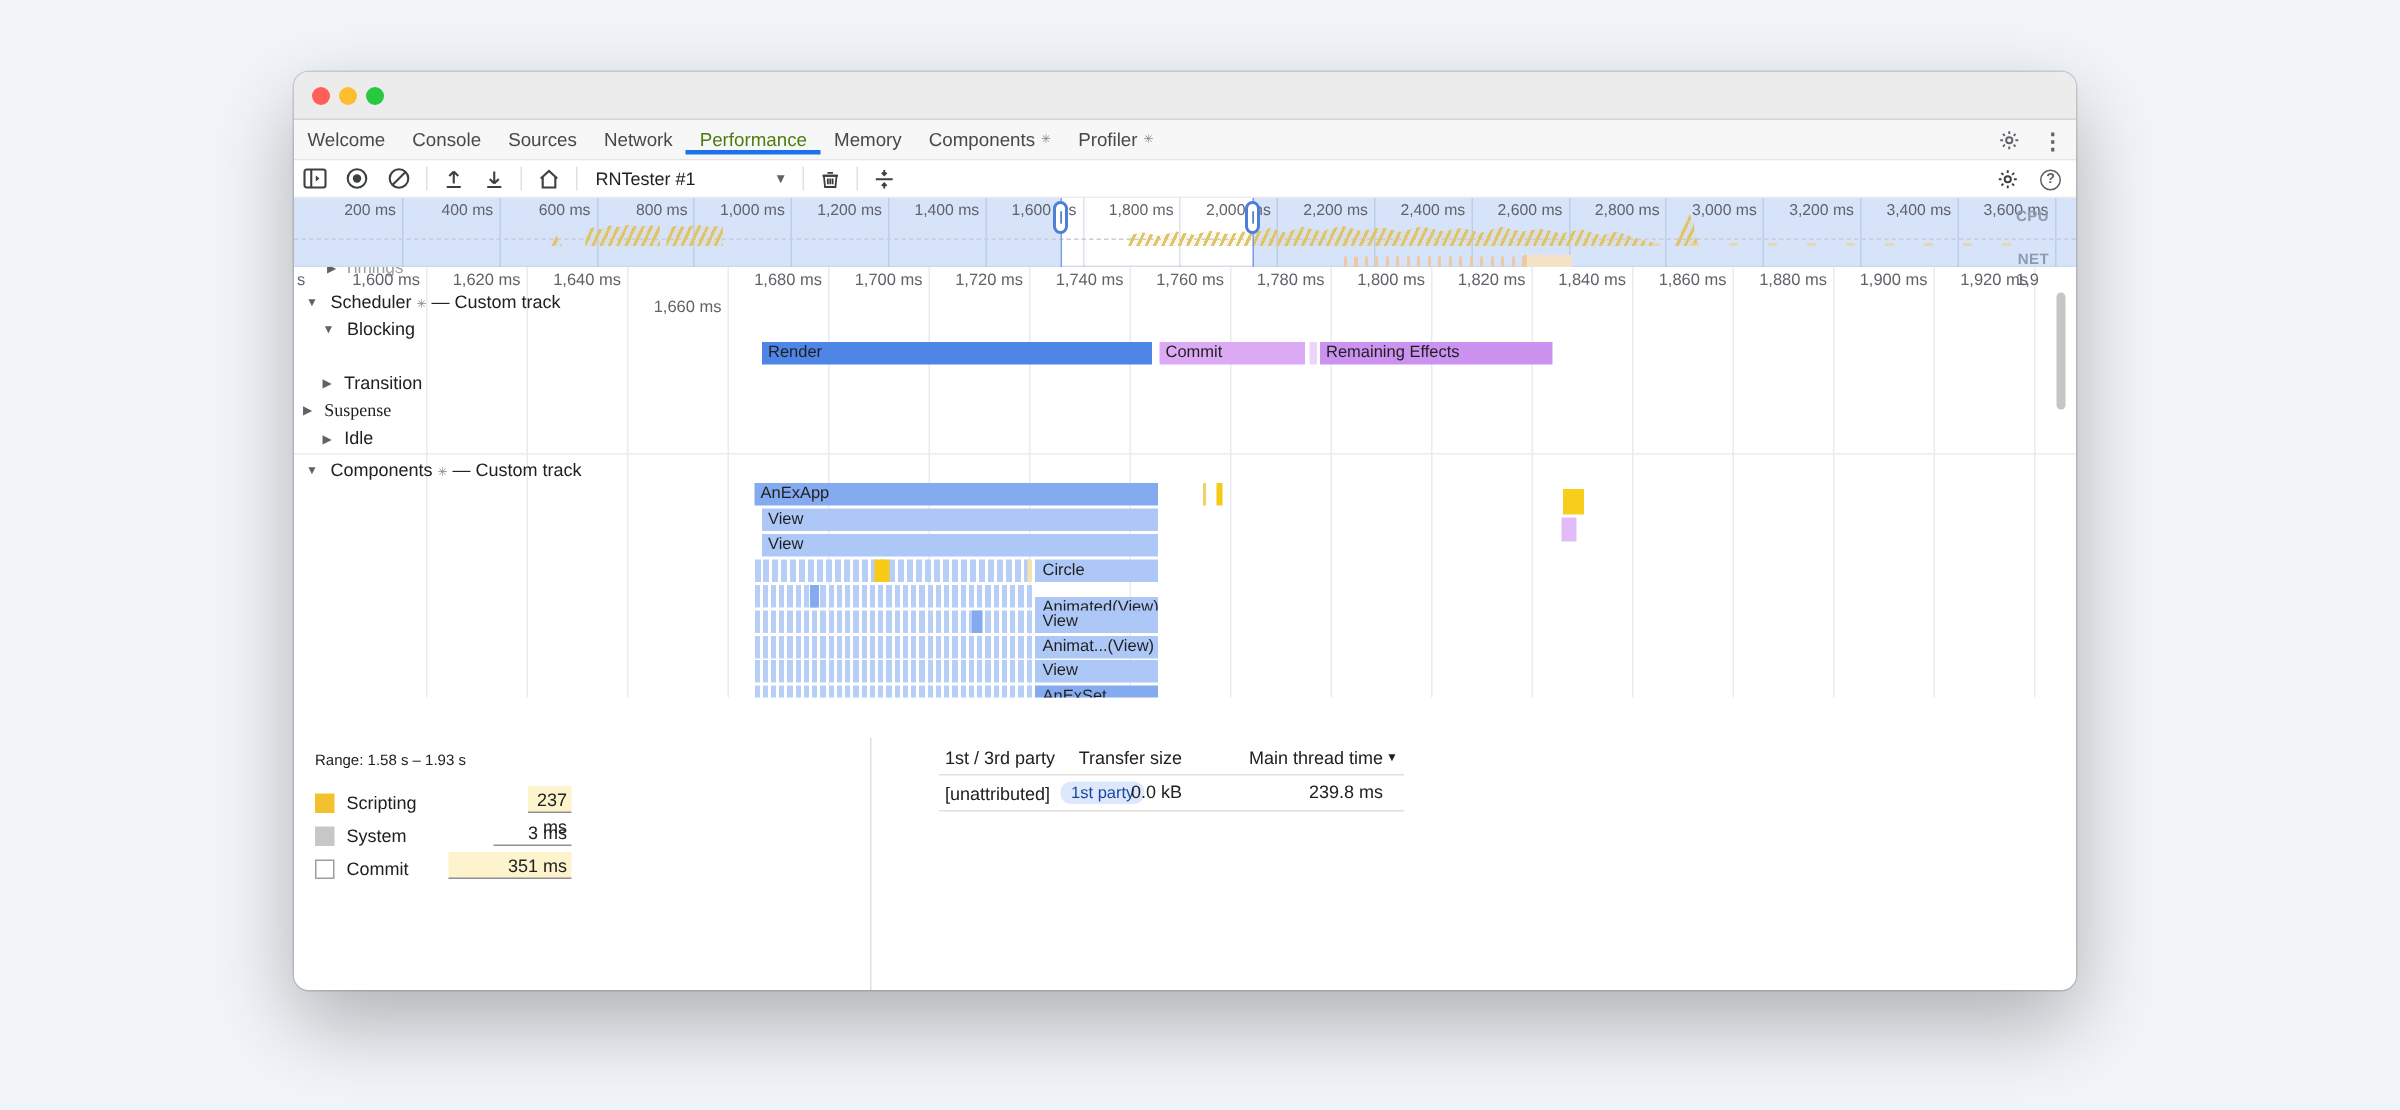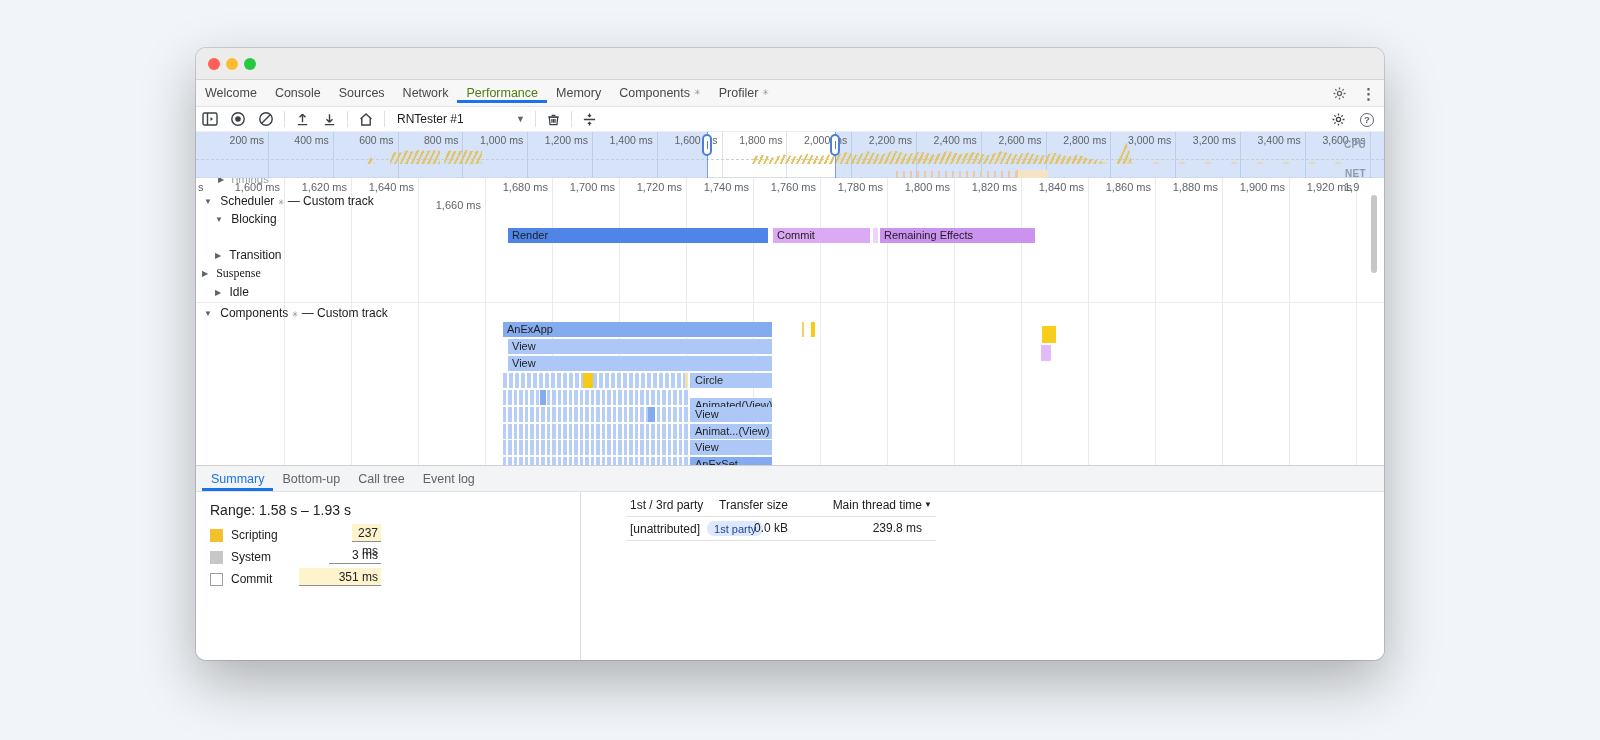--- a/index.html
+++ b/index.html
@@ -113,21 +113,21 @@
   #mk-yblock { left:846px; top:148px; width:14px; height:17px; background:#f8cd1c; }
   #mk-pblock { left:845px; top:167px; width:10px; height:16px; background:#e4bbf9; }
   #vscroll { position:absolute; left:1175px; top:17px; width:6px; height:78px; background:#c6c6c6; border-radius:3px; z-index:4; }
 
   
   #btabs { position:absolute; left:0; top:417px; width:100%; height:27px; background:#f3f4f6; border-top:1px solid #cfcfcf; border-bottom:1px solid #e2e2e2; display:flex; align-items:stretch; padding-left:6px; }
   .btab { display:flex; align-items:center; padding:0 9px; font-size:12.5px; color:#5f6368; border-bottom:3px solid transparent; border-top:3px solid transparent; }
   .btab.active { color:#1a73e8; border-bottom-color:#1a73e8; }
   #bcontent { position:absolute; left:0; top:444px; width:100%; height:168px; background:#fff; }
   #bdivider { position:absolute; left:384px; top:0; width:1px; height:168px; background:#e0e0e0; }
-  #range-label { position:absolute; left:14px; top:10px; font-size:14px; color:#202124;text-align:right; }
+  #range-label { position:absolute; left:14px; top:10px; font-size:10px; color:#202124;text-align:right; }
   .leg-row { position:absolute; left:14px; height:18px; display:flex; align-items:center; }
   #leg-0 { top:32px; } #leg-1 { top:54px; } #leg-2 { top:76px; }
   .swatch { width:13px; height:13px; margin-right:8px; }
   #sw-0 { background:#f2c12e; }
   #sw-1 { background:#c7c7c7; }
   #sw-2 { background:#fff; border:1px solid #9e9e9e; }
   .leg-label { font-size:12px; color:#202124; width:90px; }
   .leg-val { position:absolute; right:0; height:18px; line-height:18px; text-align:right; font-size:12px; color:#202124; padding-right:3px; border-bottom:1px solid #8f8f8f; }
   .leg-row { width:171px;align-items:flex-end; }
   #lv-0 { width:29px; background:#fdf3cd; }
@@ -427,34 +427,20 @@
     <div class="mark" id="mk-y2"></div>
     <div class="mark" id="mk-y3"></div>
     <div class="mark" id="mk-pale"></div>
     <div class="mark" id="mk-b5"></div>
     <div class="mark" id="mk-b6"></div>
     <div class="mark" id="mk-yblock"></div>
     <div class="mark" id="mk-pblock"></div>
     <div id="vscroll"></div>
   </div>
 
-  <div id="btabs">
-    <div class="btab active">
-        <span>Summary</span>
-      </div>
-    <div class="btab">
-        <span>Bottom-up</span>
-      </div>
-    <div class="btab">
-        <span>Call tree</span>
-      </div>
-    <div class="btab">
-        <span>Event log</span>
-      </div>
-  </div>
 
   <div id="bcontent">
     <div id="range-label">Range: 1.58 s – 1.93 s</div>
     <div class="leg-row" id="leg-0">
       <span class="swatch" id="sw-0"></span>
       <span class="leg-label">Scripting</span>
       <span class="leg-val" id="lv-0">237 ms</span>
     </div>
     <div class="leg-row" id="leg-1">
       <span class="swatch" id="sw-1"></span>

